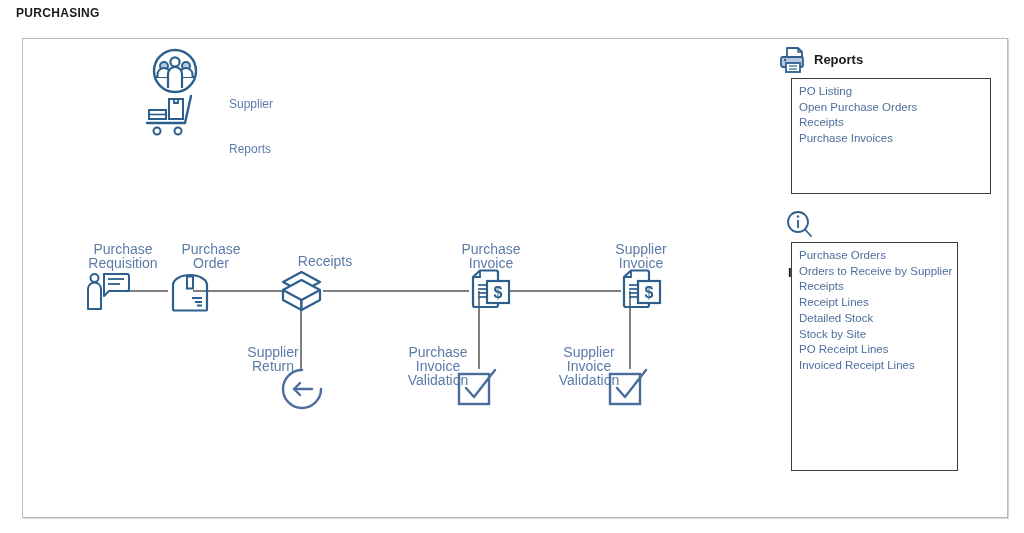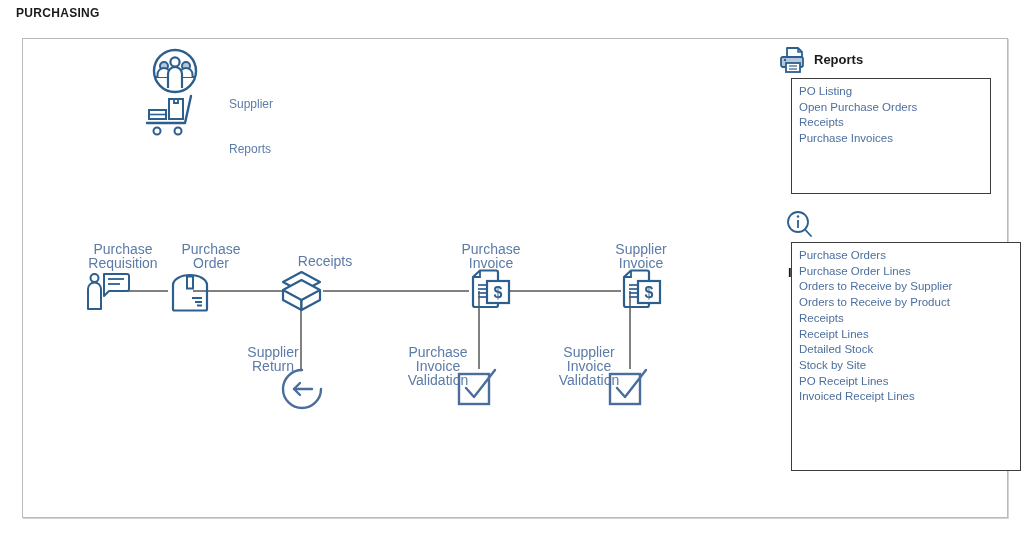--- a/index.html
+++ b/index.html
@@ -243,26 +243,24 @@
 
   <div class="panel-icon" style="left:762px; top:171px;">
     <svg width="30" height="30" viewBox="0 0 30 30">
       <circle cx="13" cy="12" r="10" fill="none" stroke="#2d5f8e" stroke-width="1.8"></circle>
       <circle cx="13" cy="6.5" r="1.2" fill="#2d5f8e"></circle>
       <line x1="13" y1="10" x2="13" y2="18" stroke="#2d5f8e" stroke-width="1.8"></line>
       <line x1="20" y1="19.5" x2="26" y2="26" stroke="#2d5f8e" stroke-width="1.8" stroke-linecap="round"></line>
     </svg>
   </div>
   <div class="panel-title" style="left:765px; top:178px;margin-top:48px;">Inquiries</div>
-  <div class="panel" style="left:768px; top:203px; width:230px; height:229px;">
+  <div class="panel" style="left:768px; top:203px; width:167px; height:229px;">
     <ul class="panel-list">
       <li>Purchase Orders</li>
-      <li>Purchase Order Lines</li>
       <li>Orders to Receive by Supplier</li>
-      <li>Orders to Receive by Product</li>
       <li>Receipts</li>
       <li>Receipt Lines</li>
       <li>Detailed Stock</li>
       <li>Stock by Site</li>
       <li>PO Receipt Lines</li>
       <li>Invoiced Receipt Lines</li>
     </ul>
   </div>
 
 </div>

